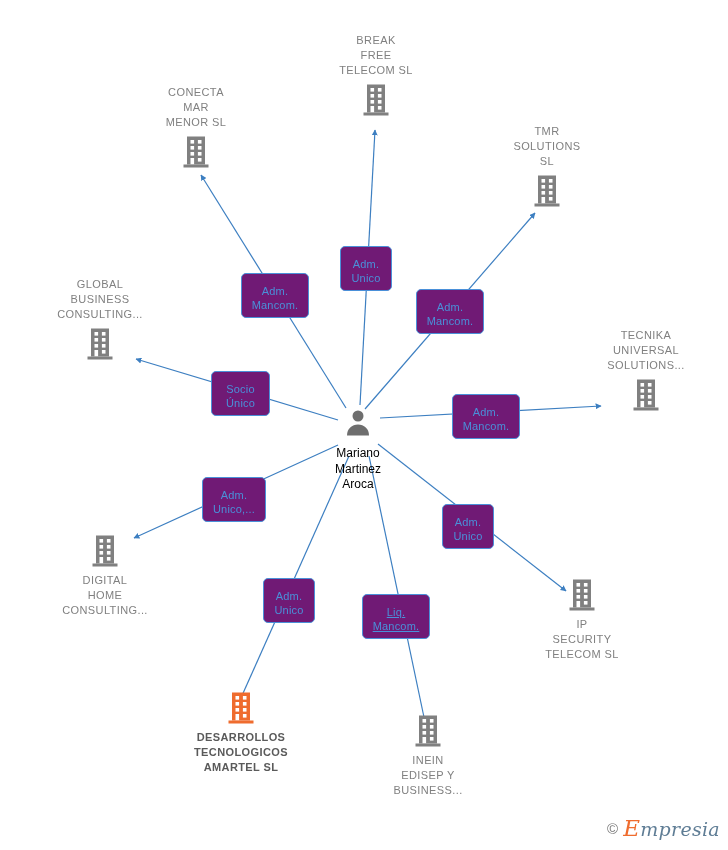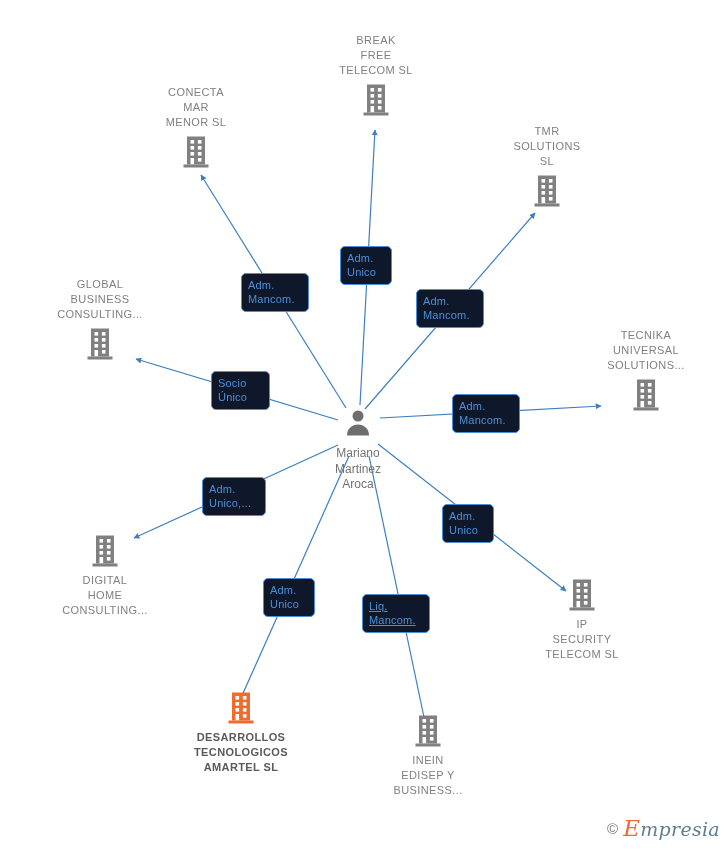--- a/index.html
+++ b/index.html
@@ -58,38 +58,38 @@
   
   .person-node {
     position: absolute;
     width: 130px;
     margin-left: -65px;
     text-align: center;
   }
   .person-node .person-name {
     display: block;
     font-size: 12px;
-    color: #737373;
+    color: #000000;
     line-height: 15.5px;
     margin-top: 4px;
     white-space: pre-line;
   }
 
   
   .edge-label {
     position: absolute;
     box-sizing: border-box;
-    background: #0f172a;
+    background: #701a75;
     border: 1.4px solid #4a90d9;
     border-radius: 5px;
     color: #4a90d9;
     font-size: 11px;
     line-height: 14px;
-    text-align: left;
-    padding: 4px 6px 5px 6px;
+    text-align: center;
+    padding: 10px 6px 5px 6px;
     white-space: pre-line;
     letter-spacing: 0.2px;
   }
 
   
   .watermark {
     position: absolute;
     right: 8px;
     bottom: 9px;
     display: flex;

